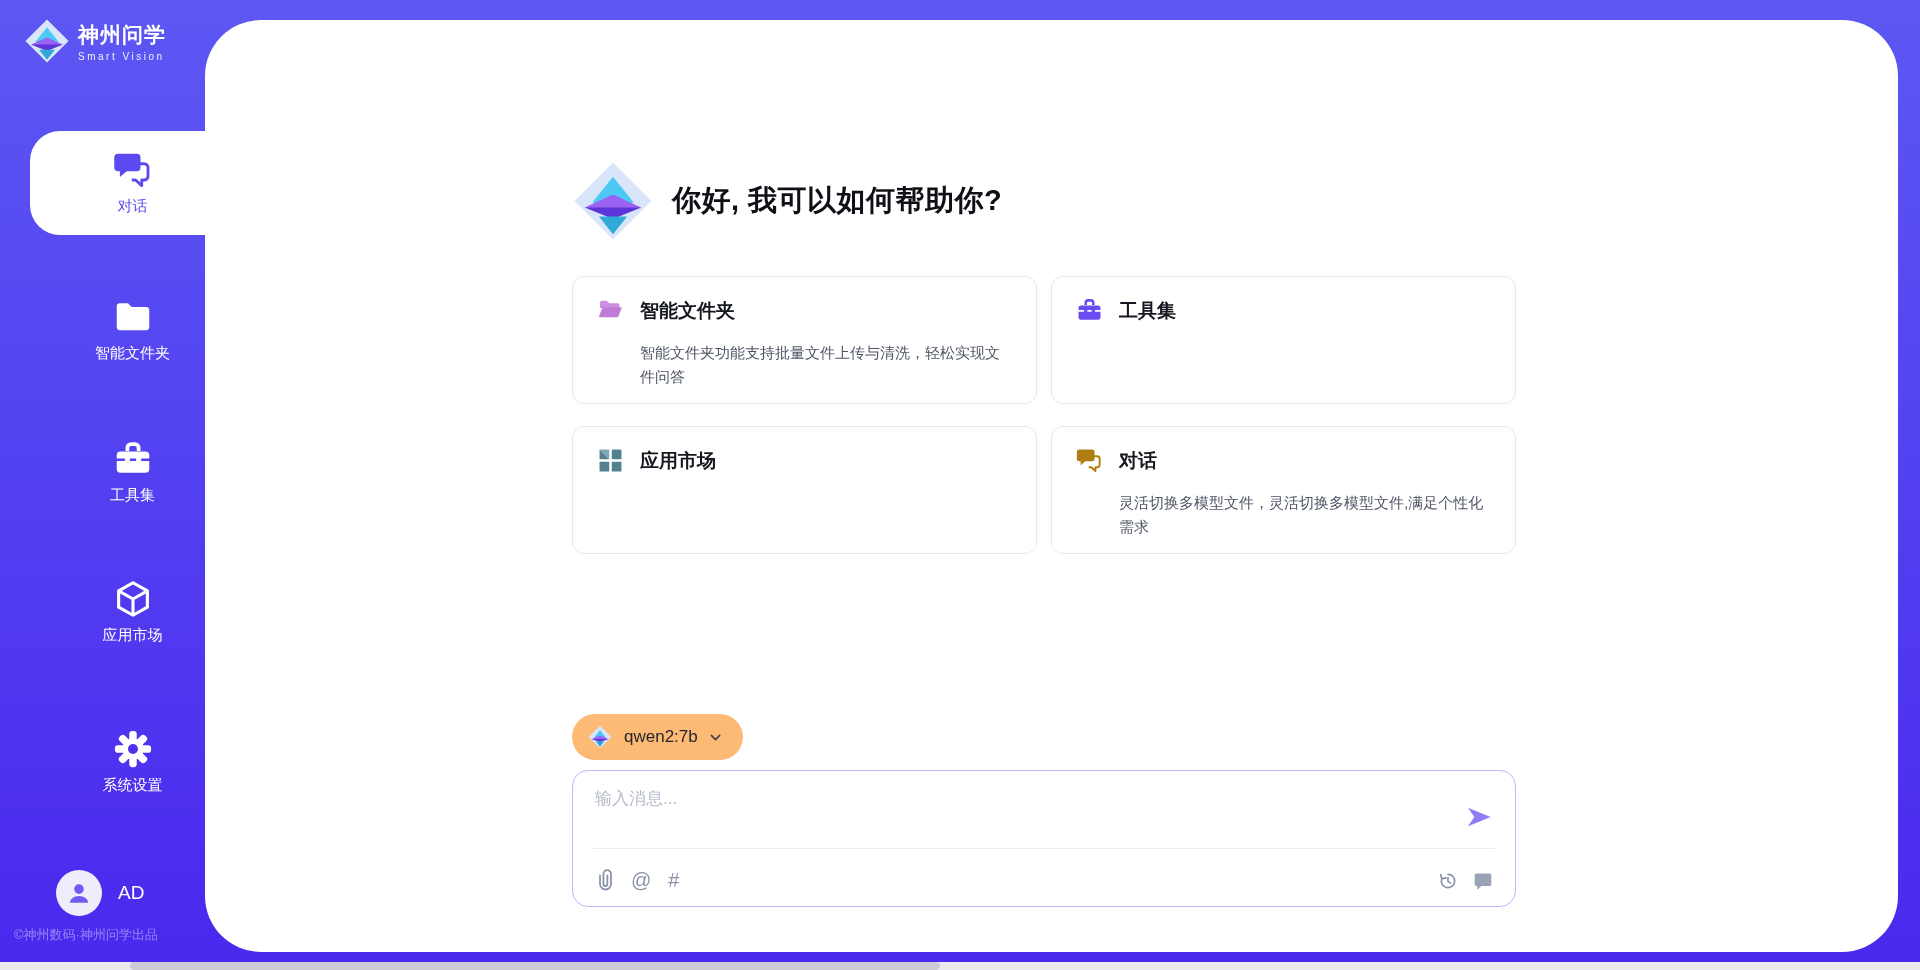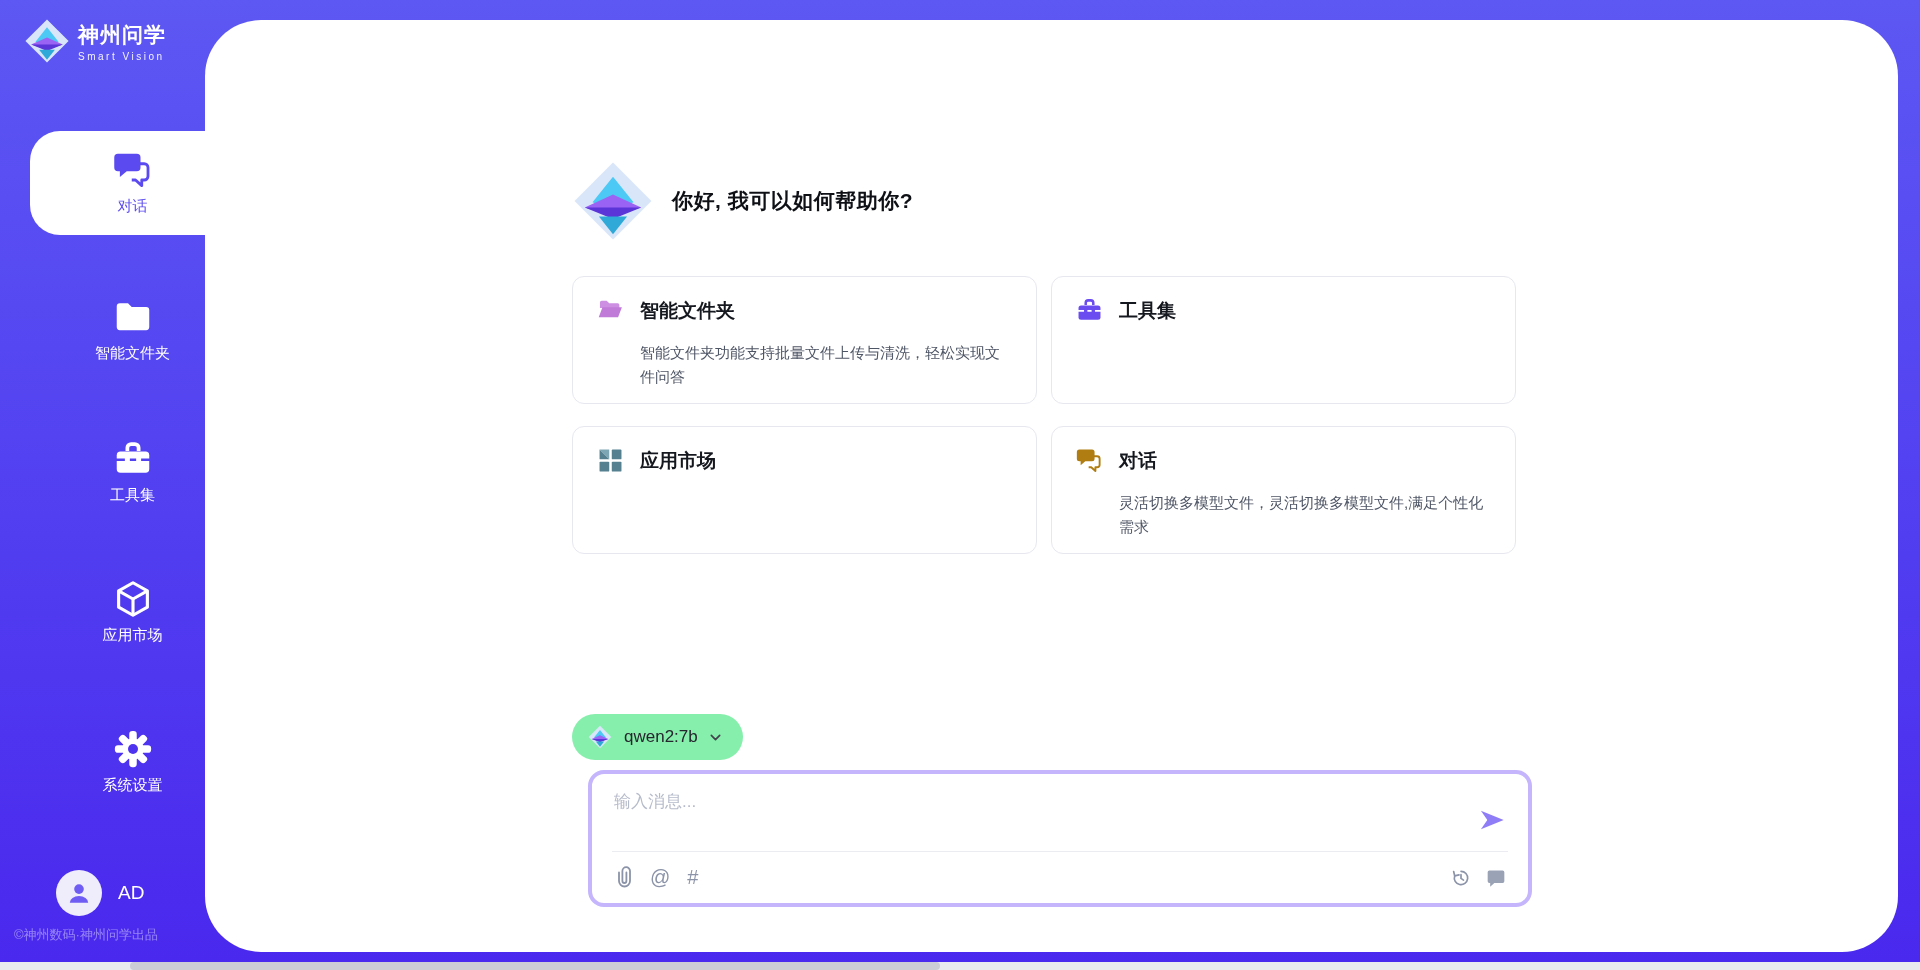--- a/index.html
+++ b/index.html
@@ -51,49 +51,49 @@
   .avatar-circle svg { width:28px; height:28px; }
   .user-name { margin-left:16px; font-size:19px; color:#fff; }
 
   .copyright { position:absolute; left:14px; top:926px; font-size:13px; color:rgba(255,255,255,.42); white-space:nowrap; }
 
   
   .content { position:absolute; left:367px; top:0; width:944px; height:100%; }
 
   .greeting { position:absolute; top:140px; left:0; display:flex; align-items:center; }
   .greeting svg { width:82px; height:82px; }
-  .greeting-title { margin-left:18px; font-size:21px; font-weight:700; color:#0e1016; letter-spacing:.5px; }
+  .greeting-title { margin-left:18px; font-size:29px; font-weight:700; color:#0e1016; letter-spacing:.5px; }
 
   .cards {
     position:absolute; top:256px; left:0;
     display:grid; grid-template-columns:465px 465px; grid-column-gap:14px; grid-row-gap:22px;
   }
   .card {
     width:465px; height:128px; background:#fff;
     border:1px solid #e7e8ef; border-radius:12px;
     padding:21px 24px 0 24px; display:flex; cursor:pointer;
   }
   .card-icon { width:27px; height:27px; flex:none; margin-right:16px; margin-top:-1px; }
   .card-icon svg { width:27px; height:27px; }
   .card-title { font-size:19px; font-weight:700; color:#15181e; }
   .card-desc { margin-top:17px; font-size:15px; line-height:1.62; color:#4e5565; padding-right:6px; }
 
   .model-pill {
     position:absolute; top:694px; left:0;
     display:inline-flex; align-items:center;
     height:46px; padding:0 20px 0 16px;
-    background:#86efac; border-radius:24px; cursor:pointer;text-align:center;
+    background:#fdba74; border-radius:24px; cursor:pointer;text-align:center;
   }
   .model-pill .pill-logo { width:24px; height:24px; }
   .model-name { margin-left:12px; font-size:17px; color:#26262e; }
   .model-pill .chev { margin-left:10px; width:15px; height:15px; }
 
   .composer {
-    position:absolute; top:750px; left:16px; width:944px; height:137px;
-    border:4px solid #c4b5fd; border-radius:16px; background:#fff;
+    position:absolute; top:750px; left:0; width:944px; height:137px;
+    border:1px solid #c4b5fd; border-radius:16px; background:#fff;
   }
   .composer textarea {
     position:absolute; top:16px; left:22px; width:840px; height:52px;
     border:none; outline:none; resize:none; background:transparent;
     font-family:inherit; font-size:17px; color:#333;
   }
   .composer textarea::placeholder { color:#b6bbca; }
   .send-btn { position:absolute; right:22px; top:32px; width:28px; height:28px; cursor:pointer; }
   .composer-divider { position:absolute; left:20px; right:20px; top:77px; height:1px; background:#ebecf2; }
   .tools-left { position:absolute; left:24px; bottom:15px; display:flex; align-items:center; }

